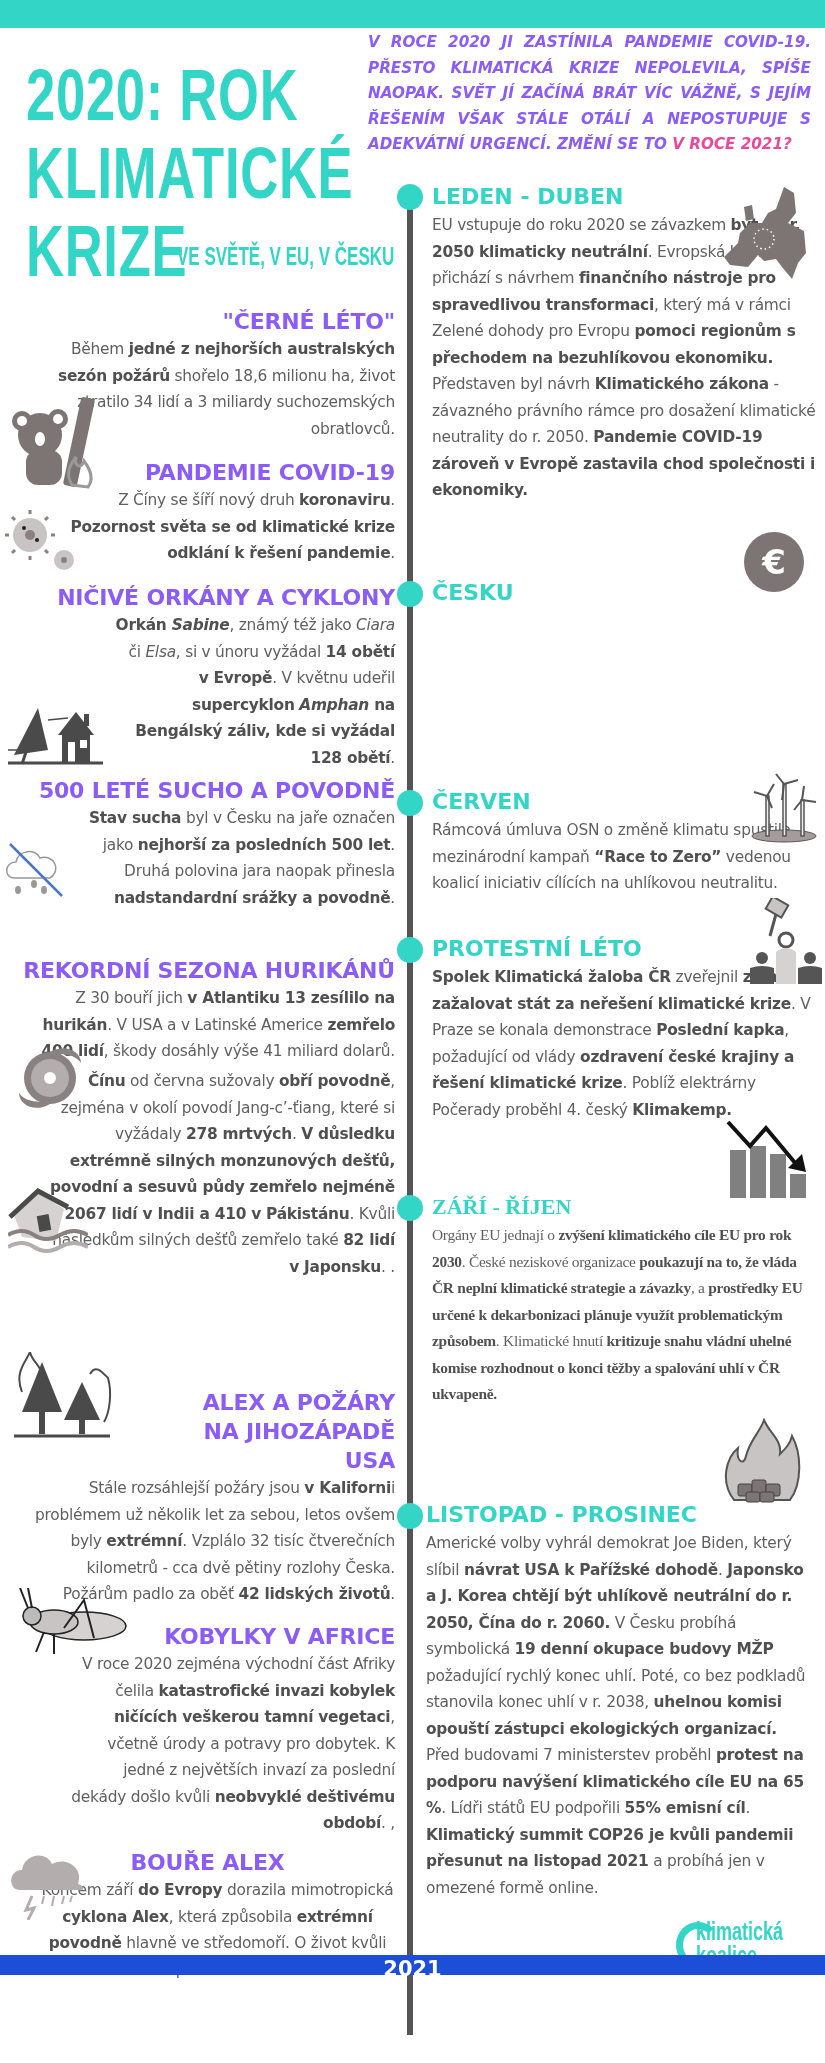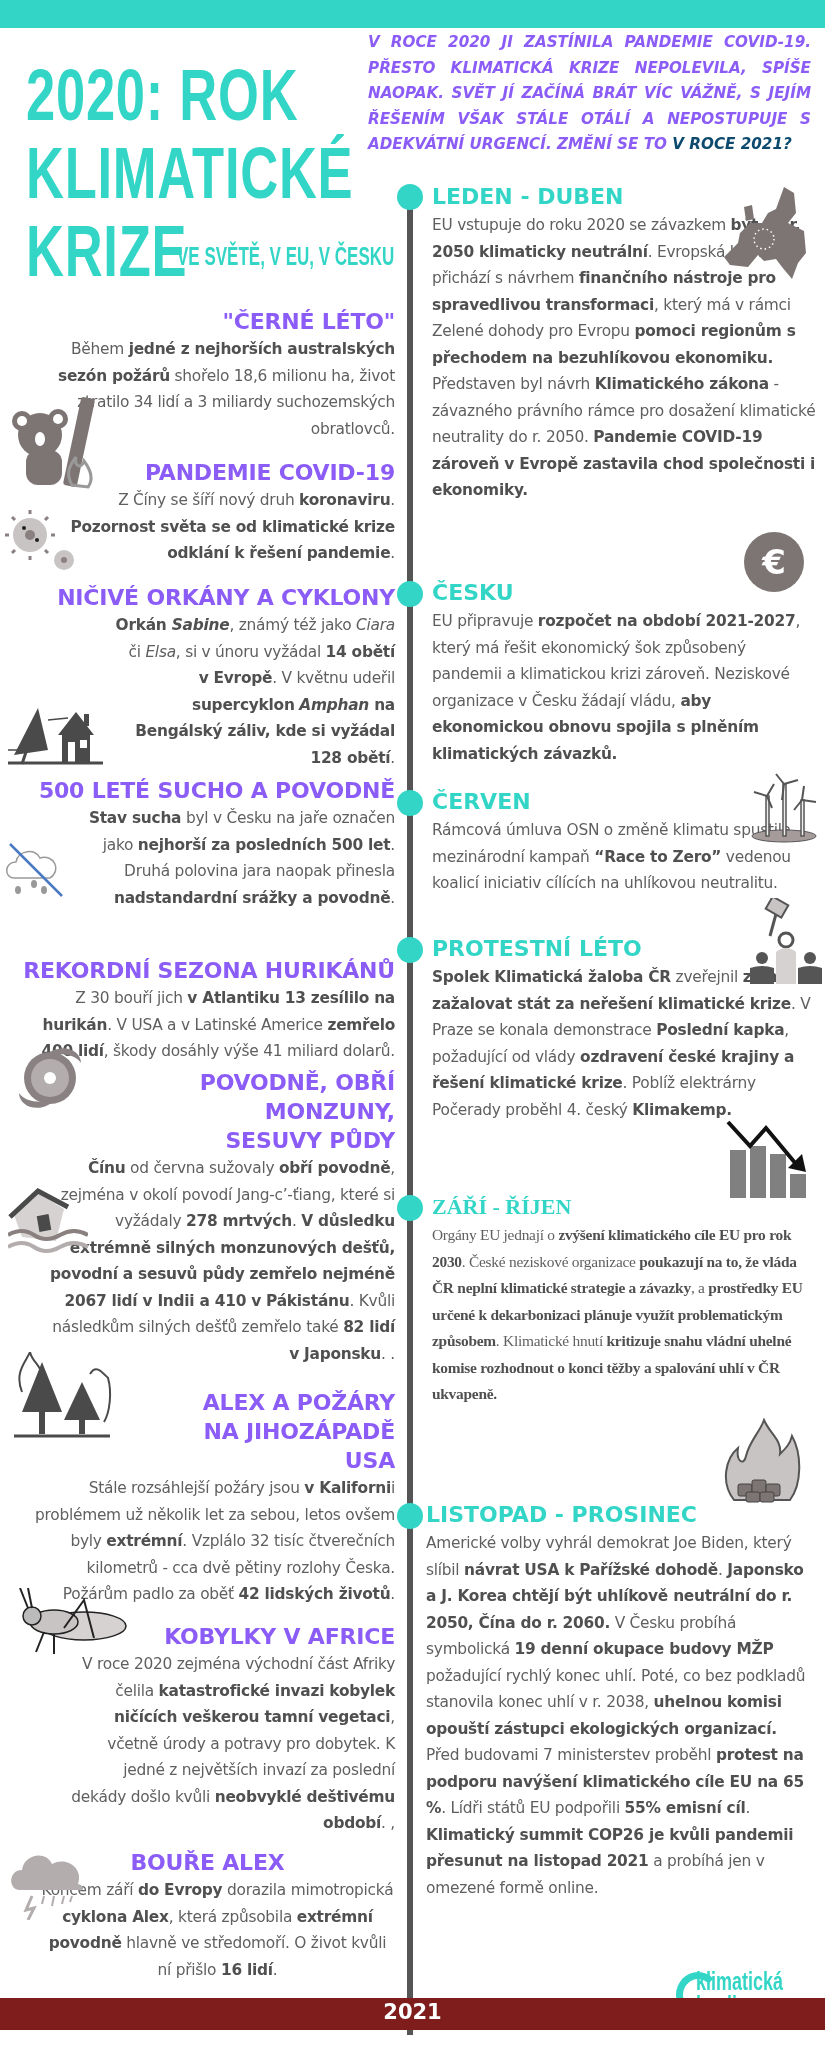--- a/index.html
+++ b/index.html
@@ -1,48 +1,48 @@
 <!DOCTYPE html>
 <html><head>
 <meta charset="utf-8">
 <style>
   * { box-sizing: border-box; margin: 0; padding: 0; }
   html, body { width: 825px; height: 2063px; background: #ffffff; overflow: hidden; }
   body { position: relative; font-family: "DejaVu Sans", "Liberation Sans", sans-serif; color: #5f5f5f; }
 
   .top-bar { position: absolute; left: 0; top: 0; width: 825px; height: 28px; background: #33d6c6; }
-  .bottom-bar { position: absolute; left: 0; top: 1998px; width: 825px; height: 32px; background: #7f1d1d; }
+  .bottom-bar { position: absolute; left: 0; top: 1955px; width: 825px; height: 20px; background: #1d4ed8; }
   .bottom-bar .year { position: absolute; left: 0; right: 0; top: 2px; text-align: center; color: #ffffff; font-weight: bold; font-size: 21px; font-family: "DejaVu Sans", sans-serif; }
 
   
   .main-title { position: absolute; left: 26px; top: 56px; width: 300px; color: #33d6c6; font-family: "Liberation Sans", sans-serif; font-weight: bold; font-size: 73px; line-height: 78px; transform: scaleX(0.72); transform-origin: left top; letter-spacing: 1px; }
   .main-title span { display: block; white-space: nowrap; }
   .subtitle { position: absolute; left: 177px; top: 242px; color: #33d6c6; font-family: "Liberation Sans", sans-serif; font-weight: bold; font-size: 25px; white-space: nowrap; transform: scaleX(0.68); transform-origin: left top; }
 
   .intro { position: absolute; left: 368px; top: 30px; width: 443px; color: #8b5cf6; font-family: "DejaVu Sans", sans-serif; font-style: italic; font-weight: bold; font-size: 15.2px; line-height: 25.5px; text-align: justify; text-transform: uppercase; }
-  .intro .accent { color: #0c4a6e; }
+  .intro .accent { color: #ec4899; }
 
   
   .timeline-line { position: absolute; left: 407px; top: 195px; width: 6px; height: 1840px; background: #555555; }
   .dot { position: absolute; width: 26px; height: 26px; border-radius: 50%; background: #33d6c6; }
 
   
   .left-event { position: absolute; right: 430px; text-align: right; }
   .left-event .ev-title { color: #8b5cf6; font-weight: bold; font-size: 22px; line-height: 29px; font-family: "DejaVu Sans", sans-serif; white-space: nowrap; letter-spacing: -0.2px; }
   .left-event .ev-body { color: #5f5f5f; font-size: 15.4px; line-height: 26.5px; letter-spacing: -0.25px; }
 
   
   .right-event { position: absolute; left: 432px; }
   .right-event .ev-title { color: #33d6c6; font-weight: bold; font-size: 22px; line-height: 30px; white-space: nowrap; }
   .right-event .ev-body { color: #5f5f5f; font-size: 15.4px; line-height: 26.5px; letter-spacing: -0.25px; }
 
   b { color: #505050; font-weight: bold; }
 
   .icon { position: absolute; }
-  .logo { position: absolute; left: 676px; top: 1970px; width: 140px; height: 50px; }
+  .logo { position: absolute; left: 676px; top: 1920px; width: 140px; height: 50px; }
   .logo .c { position: absolute; left: 0; top: 2px; width: 44px; height: 46px; border: 7px solid #33d6c6; border-right-color: transparent; border-radius: 50%; }
   .logo .t { position: absolute; left: 20px; color: #33d6c6; font-family: "Liberation Sans", sans-serif; font-weight: bold; font-size: 25px; line-height: 23px; transform: scaleX(0.72); transform-origin: left top; white-space: nowrap; }
 </style>
 </head>
 <body>
 
 <div class="top-bar"></div>
 
 <h1 class="main-title">
   <span>2020: ROK</span>
@@ -68,21 +68,20 @@
 </section>
 <section class="left-event" style="top:776px;width:360px;">
   <div class="ev-title">500 LETÉ SUCHO A POVODNĚ</div>
   <div class="ev-body" style="padding-left:50px"><b>Stav sucha</b> byl v Česku na jaře označen jako <b>nejhorší za posledních 500 let</b>. Druhá polovina jara naopak přinesla <b>nadstandardní srážky a povodně</b>.</div>
 </section>
 <section class="left-event" style="top:956px;width:385px;">
   <div class="ev-title">REKORDNÍ SEZONA HURIKÁNŮ</div>
   <div class="ev-body" style="padding-left:30px">Z 30 bouří jich <b>v Atlantiku 13 zesílilo na hurikán</b>. V USA a v Latinské Americe <b>zemřelo 400 lidí</b>, škody dosáhly výše 41 miliard dolarů.</div>
 </section>
 <section class="left-event" style="top:1068px;width:375px;">
-  <div class="ev-title" style="white-space:normal;padding-left:150px">POVODNĚ, OBŘÍ MONZUNY, SESUVY PŮDY</div>
   <div class="ev-body" style="padding-left:20px"><b>Čínu</b> od června sužovaly <b>obří povodně</b>, zejména v okolí povodí Jang-c’-ťiang, které si vyžádaly <b>278 mrtvých</b>. <b>V důsledku extrémně silných monzunových dešťů, povodní a sesuvů půdy zemřelo nejméně 2067 lidí v Indii  a 410 v Pákistánu</b>. Kvůli následkům silných dešťů zemřelo také <b>82 lidí v Japonsku</b>. .</div>
 </section>
 <section class="left-event" style="top:1388px;width:375px;">
   <div class="ev-title" style="white-space:normal;padding-left:170px">ALEX A POŽÁRY NA JIHOZÁPADĚ USA</div>
   <div class="ev-body">Stále rozsáhlejší požáry jsou <b>v Kaliforni</b>i problémem už několik let za sebou, letos ovšem byly <b>extrémní</b>. Vzplálo 32 tisíc čtverečních kilometrů - cca dvě pětiny rozlohy Česka. Požárům padlo za oběť <b>42 lidských životů</b>.</div>
 </section>
 <section class="left-event" style="top:1622px;width:360px;">
   <div class="ev-title">KOBYLKY V AFRICE</div>
   <div class="ev-body" style="padding-left:30px">V roce 2020 zejména východní část Afriky čelila <b>katastrofické invazi kobylek ničících veškerou tamní vegetaci</b>, včetně úrody a potravy pro dobytek. K jedné z největších invazí za poslední dekády došlo kvůli <b>neobvyklé deštivému období</b>.   ,</div>
 </section>
@@ -195,21 +194,20 @@
 <div class="dot" style="left:397px;top:937px"></div>
 <div class="dot" style="left:397px;top:1195px"></div>
 <div class="dot" style="left:397px;top:1503px"></div>
 
 <section class="right-event" style="top:182px;width:385px;">
   <div class="ev-title">LEDEN - DUBEN</div>
   <div class="ev-body">EU vstupuje do roku 2020 se závazkem <b>být do r. 2050 klimaticky neutrální</b>. Evropská komise přichází s návrhem <b>finančního nástroje pro spravedlivou transformaci</b>, který má v rámci Zelené dohody pro Evropu <b>pomoci regionům s přechodem na bezuhlíkovou ekonomiku.</b> Představen byl návrh <b>Klimatického zákona</b> - závazného právního rámce pro dosažení klimatické neutrality do r. 2050. <b>Pandemie COVID-19 zároveň v Evropě zastavila chod společnosti i ekonomiky.</b></div>
 </section>
 <section class="right-event" style="top:578px;width:385px;">
   <div class="ev-title">ČESKU</div>
-  <div class="ev-body">EU připravuje <b>rozpočet na období 2021-2027</b>, který má řešit ekonomický šok způsobený pandemii a klimatickou krizi zároveň. Neziskové organizace v Česku žádají vládu, <b>aby ekonomickou obnovu spojila s plněním klimatických závazků.</b></div>
 </section>
 <section class="right-event" style="top:787px;width:385px;">
   <div class="ev-title">ČERVEN</div>
   <div class="ev-body">Rámcová úmluva OSN o změně klimatu spustila mezinárodní kampaň <b>“Race to Zero”</b> vedenou koalicí iniciativ cílících na uhlíkovou neutralitu.</div>
 </section>
 <section class="right-event" style="top:934px;width:385px;">
   <div class="ev-title">PROTESTNÍ LÉTO</div>
   <div class="ev-body"><b>Spolek Klimatická žaloba ČR</b> zveřejnil <b>záměr zažalovat stát za neřešení klimatické krize</b>. V Praze se konala demonstrace <b>Poslední kapka</b>, požadující od vlády <b>ozdravení české krajiny a řešení klimatické krize</b>. Poblíž elektrárny Počerady proběhl 4. český <b>Klimakemp.</b></div>
 </section>
 <section class="right-event" style="top:1192px;width:385px;font-family:Liberation Serif, serif;">

